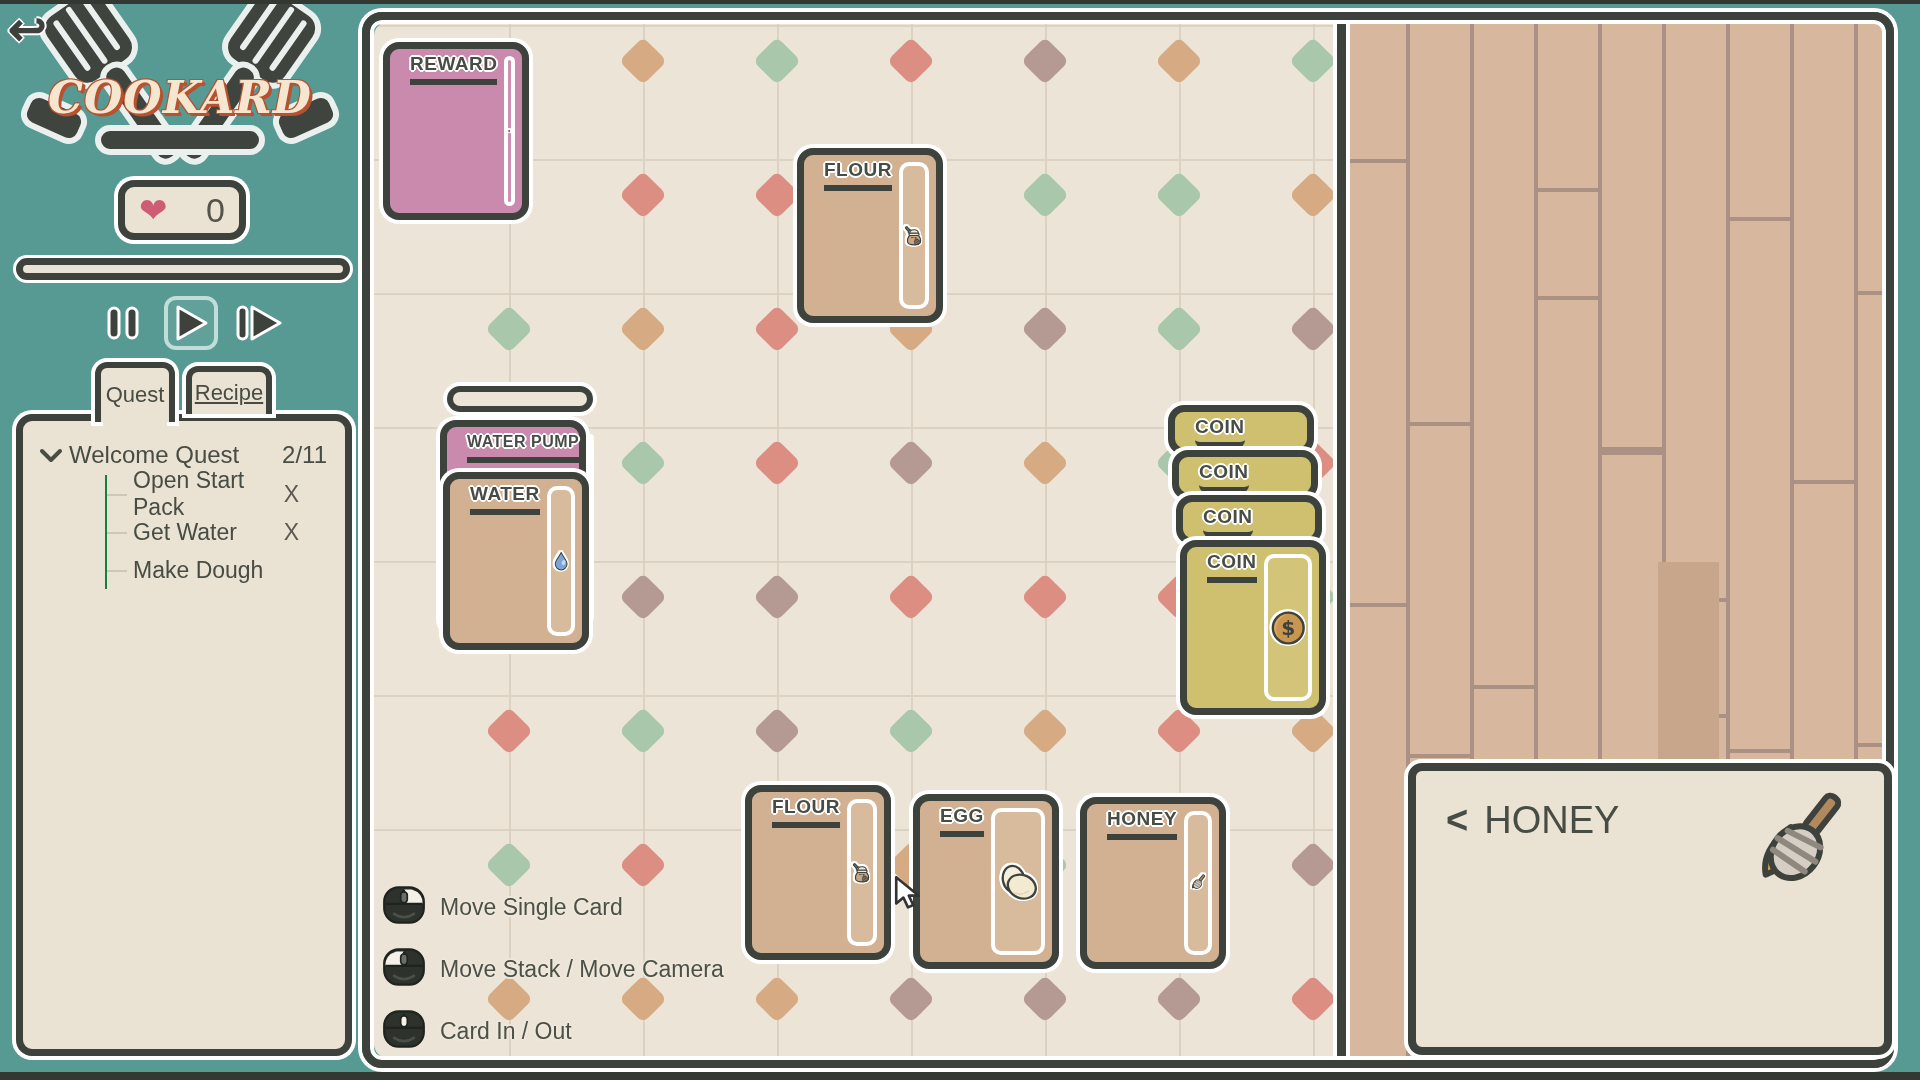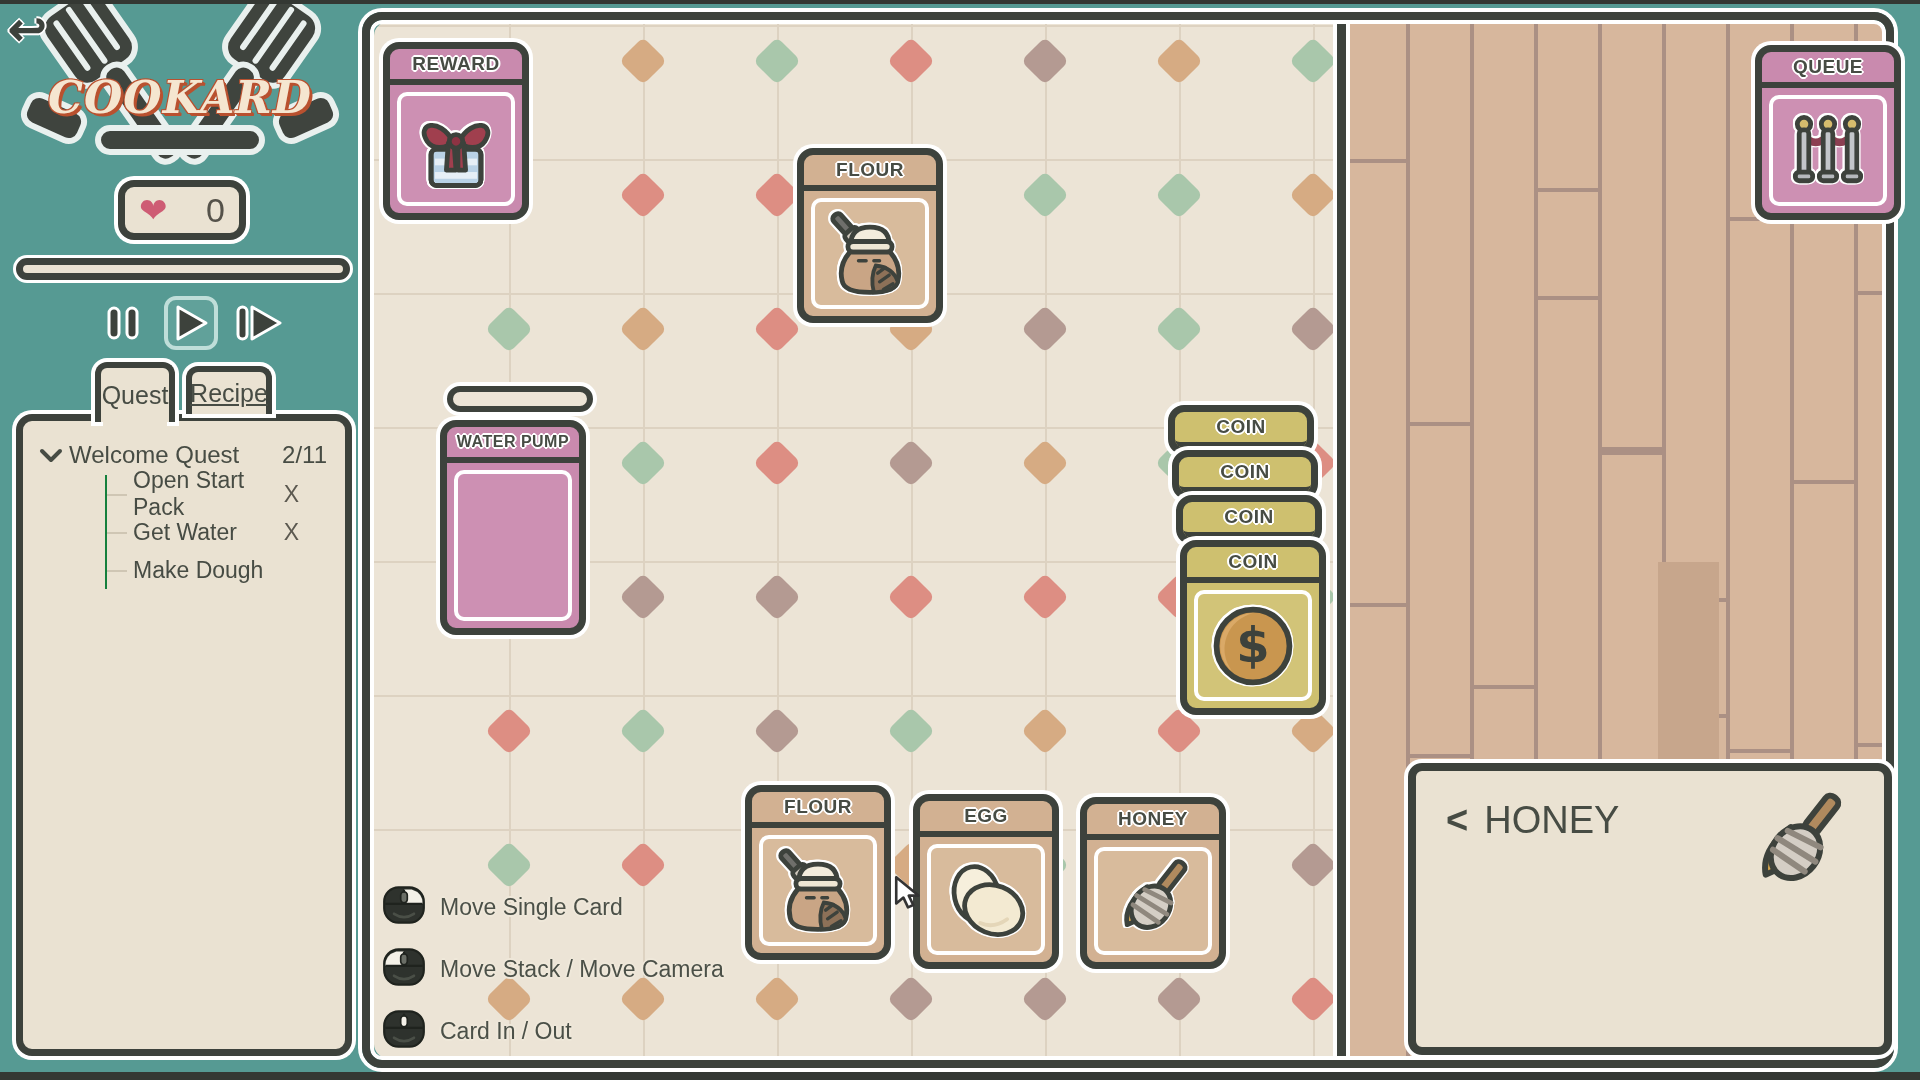--- a/index.html
+++ b/index.html
@@ -26,21 +26,21 @@
   .seam{position:absolute;height:4px;background:#ab9084;}
   .plank-dark{position:absolute;background:#c7a68c;}
   #board-frame{position:absolute;left:362px;top:12px;width:1532px;height:1056px;
     border:8px solid var(--dark);border-radius:20px;
     box-shadow:0 0 0 4px #fff, inset 0 0 0 4px #fff;z-index:3;pointer-events:none;}
   #board-divider{position:absolute;left:1337px;top:20px;width:9px;height:1040px;background:var(--dark);
     box-shadow:4px 0 0 #fff,-4px 0 0 #fff;z-index:3;}
 
   
   .card{position:absolute;width:146px;border:7px solid var(--dark);border-radius:16px;
-    box-shadow:0 0 0 4px #fff;display:flex;flex-direction:column;z-index:4;}
+    box-shadow:0 0 0 4px #fff;display:flex;z-index:4;padding-left:20px;}
   .card-header{height:36px;flex:0 0 36px;display:flex;align-items:center;justify-content:center;
     border-bottom:6px solid var(--dark);border-radius:8px 8px 0 0;}
   .card-title{font-weight:700;font-size:19px;letter-spacing:.5px;color:var(--ink);white-space:nowrap;
     text-shadow:-2px 0 0 #fff,2px 0 0 #fff,0 -2px 0 #fff,0 2px 0 #fff,-1px -1px 0 #fff,1px 1px 0 #fff,1px -1px 0 #fff,-1px 1px 0 #fff;}
   .card-body{flex:1;margin:7px;border:4px solid #fff;border-radius:10px;
     display:flex;align-items:center;justify-content:center;overflow:hidden;}
   .card-body svg{filter:drop-shadow(1.6px 0 0 #fff) drop-shadow(-1.6px 0 0 #fff) drop-shadow(0 1.6px 0 #fff) drop-shadow(0 -1.6px 0 #fff);}
   .v-tan{background:var(--tan);} .v-tan .card-body{background:var(--tanbody);}
   .v-pink{background:var(--pink);} .v-pink .card-body{background:var(--pinkbody);}
   .v-coin{background:var(--coin);} .v-coin .card-body{background:var(--coinbody);}
@@ -64,21 +64,21 @@
   #hearts .heart{color:#ce5c74;font-size:34px;line-height:1;}
   #hearts .val{margin-left:auto;font-size:34px;color:#55524a;}
   #hud-bar{position:absolute;left:16px;top:258px;width:334px;height:22px;background:var(--cream);
     border:7px solid var(--dark);border-radius:12px;box-shadow:0 0 0 3px #fff;z-index:4;}
   #controls{position:absolute;left:96px;top:296px;display:flex;align-items:center;gap:14px;z-index:4;}
   .ctrl-btn{width:54px;height:54px;display:flex;align-items:center;justify-content:center;border-radius:12px;cursor:pointer;}
   .ctrl-btn.active{border:4px solid #bfded9;background:rgba(255,255,255,.07);}
 
   .tab{position:absolute;background:var(--cream);border:6px solid var(--dark);border-bottom:none;
     border-radius:12px 12px 0 0;box-shadow:0 0 0 4px #fff;display:flex;align-items:center;justify-content:center;
-    font-size:25px;color:var(--ink);z-index:5;cursor:pointer;}
+    font-size:22px;color:var(--ink);z-index:5;cursor:pointer;}
   #tab-quest{left:95px;top:362px;width:80px;height:60px;}
   #tab-recipe{left:186px;top:366px;width:86px;height:48px;text-decoration:underline;}
   #tab-patch{position:absolute;left:103px;top:410px;width:64px;height:18px;background:var(--cream);z-index:6;}
   #quest-panel{position:absolute;left:16px;top:414px;width:336px;height:642px;background:var(--cream);
     border:7px solid var(--dark);border-radius:16px;box-shadow:0 0 0 4px #fff;z-index:4;
     padding:20px 18px 0 16px;color:var(--ink);}
   #quest-head{display:flex;align-items:center;font-size:24px;}
   #quest-head .chev{margin-right:6px;display:flex;}
   #quest-head .prog{margin-left:auto;text-align:center;}
   #quest-children{margin:6px 0 0 66px;border-left:2px solid #15803d;}
@@ -377,20 +377,31 @@
    <path d="M38 57 L46 57 M54 57 L60 57" stroke="#3d423c" stroke-width="3.5" stroke-linecap="round"></path>
         </svg>
       </div>
     </div>
     <div class="card v-pink" style="left: 440px; top: 420px; height: 215px;">
       <div class="card-header">
         <span class="card-title sm-title">WATER PUMP</span>
       </div>
       <div class="card-body"></div>
     </div>
+    <div class="card v-tan" style="left: 443px; top: 472px; height: 178px;">
+      <div class="card-header">
+        <span class="card-title">WATER</span>
+      </div>
+      <div class="card-body">
+        <svg width="90" height="96" viewBox="0 0 100 100">
+   <path d="M50 8 C60 30 79 46 79 65 A29 29 0 1 1 21 65 C21 46 40 30 50 8 Z" fill="#7ba5d7" stroke="#3d423c" stroke-width="5" stroke-linejoin="round" stroke-linecap="round"></path>
+   <ellipse cx="62" cy="58" rx="9" ry="13" fill="#c3d6ea" transform="rotate(18 62 58)"></ellipse>
+        </svg>
+      </div>
+    </div>
     <div class="card v-coin header-only" style="left: 1168px; top: 405px;">
       <div class="card-header">
         <span class="card-title">COIN</span>
       </div>
     </div>
     <div class="card v-coin header-only" style="left: 1172px; top: 450px;">
       <div class="card-header">
         <span class="card-title">COIN</span>
       </div>
     </div>
@@ -450,35 +461,13 @@
         <svg width="96" height="96" viewBox="0 0 100 100">
    <g transform="rotate(38 50 50)">
     <rect x="44" y="0" width="12" height="36" rx="5" fill="#b08a5e" stroke="#3d423c" stroke-width="5" stroke-linejoin="round" stroke-linecap="round"></rect>
     <path d="M36 42 Q28 72 44 86 Q52 74 50 58" fill="#dcaa4e" stroke="#3d423c" stroke-width="5" stroke-linejoin="round" stroke-linecap="round"></path>
     <ellipse cx="52" cy="56" rx="19" ry="23" fill="#d4cec5" stroke="#3d423c" stroke-width="5" stroke-linejoin="round" stroke-linecap="round"></ellipse>
     <path d="M36 46 L66 40 M33 56 L70 52 M36 66 L68 64" stroke="#8f887e" stroke-width="5" stroke-linecap="round"></path>
    </g>
         </svg>
       </div>
     </div>
-    <div class="card v-pink" style="left: 1755px; top: 45px; height: 175px;">
-      <div class="card-header">
-        <span class="card-title">QUEUE</span>
-      </div>
-      <div class="card-body">
-        <svg width="96" height="96" viewBox="0 0 100 100">
-   <path d="M25 34 Q37 48 50 34" fill="none" stroke="#8c3f52" stroke-width="8"></path>
-   <path d="M50 34 Q62 48 75 34" fill="none" stroke="#8c3f52" stroke-width="8"></path>
-   <g fill="#c2c5c9" stroke="#3d423c" stroke-width="5" stroke-linejoin="round" stroke-linecap="round">
-    <circle cx="25" cy="22" r="7" fill="#d6bc6d"></circle>
-            <rect x="20" y="28" width="10" height="46" rx="4"></rect>
-            <rect x="16" y="72" width="18" height="9" rx="4" fill="#b5b8bc"></rect>
-    <circle cx="50" cy="22" r="7" fill="#d6bc6d"></circle>
-            <rect x="45" y="28" width="10" height="46" rx="4"></rect>
-            <rect x="41" y="72" width="18" height="9" rx="4" fill="#b5b8bc"></rect>
-    <circle cx="75" cy="22" r="7" fill="#d6bc6d"></circle>
-            <rect x="70" y="28" width="10" height="46" rx="4"></rect>
-            <rect x="66" y="72" width="18" height="9" rx="4" fill="#b5b8bc"></rect>
-   </g>
-        </svg>
-      </div>
-    </div>
   </div>
 
 </body></html>

